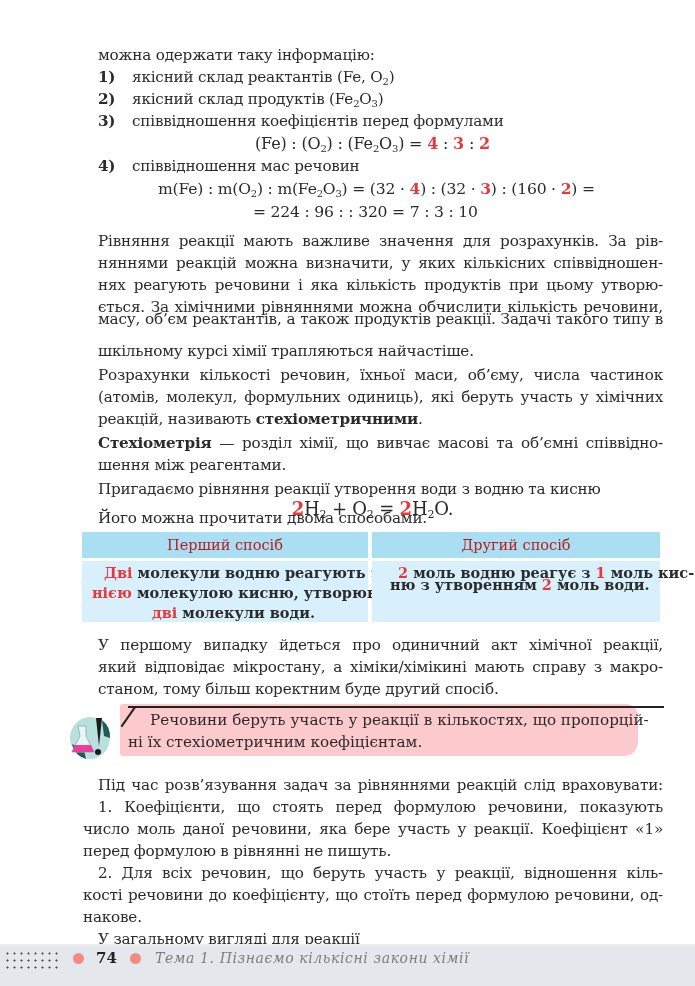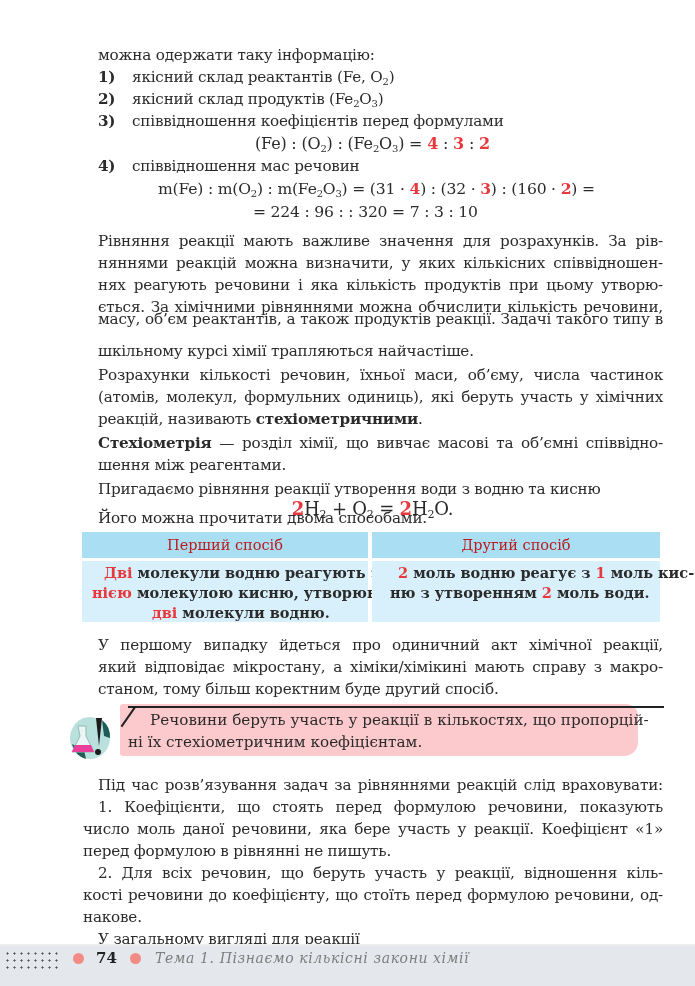--- a/index.html
+++ b/index.html
@@ -76,21 +76,21 @@
 
   <div class="ln center" style="top:133px; left:90px; font-size:16px">
     <span>(Fe) : (O</span><sub>2</sub><span>) : (Fe</span><sub>2</sub><span>O</span><sub>3</sub><span>) = </span><span class="red">4</span><span> : </span><span class="red">3</span><span> : </span><span class="red">2</span>
   </div>
 
   <div class="ln" style="top:155px">
     <span class="num">4)</span><span>співвідношення мас речовин</span>
   </div>
 
   <div class="ln" style="top:178px; left:158px; font-size:15.6px">
-    <span>m(Fe) : m(O</span><sub>2</sub><span>) : m(Fe</span><sub>2</sub><span>O</span><sub>3</sub><span>) = (31 · </span><span class="red">4</span><span>) : (32 · </span><span class="red">3</span><span>) : (160 · </span><span class="red">2</span><span>) =</span>
+    <span>m(Fe) : m(O</span><sub>2</sub><span>) : m(Fe</span><sub>2</sub><span>O</span><sub>3</sub><span>) = (32 · </span><span class="red">4</span><span>) : (32 · </span><span class="red">3</span><span>) : (160 · </span><span class="red">2</span><span>) =</span>
   </div>
   <div class="ln" style="top:201px; left:253px; font-size:15.6px">= 224 : 96 : : 320 = 7 : 3 : 10</div>
 
   <div class="ln just" style="top:230px"><span style="padding-left:0">Рівняння реакції мають важливе значення для розрахунків. За рів-</span></div>
   <div class="ln just" style="top:252px; left:98px">няннями реакцій можна визначити, у яких кількісних співвідношен-</div>
   <div class="ln just" style="top:274px">нях реагують речовини і яка кількість продуктів при цьому утворю-</div>
   <div class="ln just" style="top:296px">ється. За хімічними рівняннями можна обчислити кількість речовини,</div>
   <div class="ln just" style="top:308px">масу, об’єм реактантів, а також продуктів реакції. Задачі такого типу в</div>
   <div class="ln" style="top:340px">шкільному курсі хімії трапляються найчастіше.</div>
 
@@ -112,25 +112,25 @@
   </div>
 
   <div class="ln" style="top:507px">Його можна прочитати двома способами.</div>
 
   <div class="tbl">
     <div class="th c1">Перший спосіб</div>
     <div class="th c2">Другий спосіб</div>
     <div class="td c1">
       <div class="t" style="top:2px; left:22px"><span class="red">Дві</span><span> молекули водню реагують з </span><span class="red">од-</span></div>
       <div class="t" style="top:22px; left:10px"><span class="red">нією</span><span> молекулою кисню, утворюючи</span></div>
-      <div class="t" style="top:42px; left:70px"><span class="red">дві</span><span> молекули водню.</span></div>
+      <div class="t" style="top:42px; left:70px"><span class="red">дві</span><span> молекули води.</span></div>
     </div>
     <div class="td c2">
       <div class="t" style="top:2px; left:26px"><span class="red">2</span><span> моль водню реагує з </span><span class="red">1</span><span> моль кис-</span></div>
-      <div class="t" style="top:22px; left:18px"><span>ню з утворенням </span><span class="red">2</span><span> моль води.</span></div>
+      <div class="t" style="top:14px; left:18px"><span>ню з утворенням </span><span class="red">2</span><span> моль води.</span></div>
     </div>
   </div>
 
   <div class="ln just" style="top:634px">У першому випадку йдеться про одиничний акт хімічної реакції,</div>
   <div class="ln just" style="top:656px">який відповідає мікростану, а хіміки/хімікині мають справу з макро-</div>
   <div class="ln" style="top:678px">станом, тому більш коректним буде другий спосіб.</div>
 
   <div class="callout">
     <div class="t" style="left:30px; top:5px">Речовини беруть участь у реакції в кількостях, що пропорцій-</div>
     <div class="t" style="left:8px; top:27px">ні їх стехіометричним коефіцієнтам.</div>

